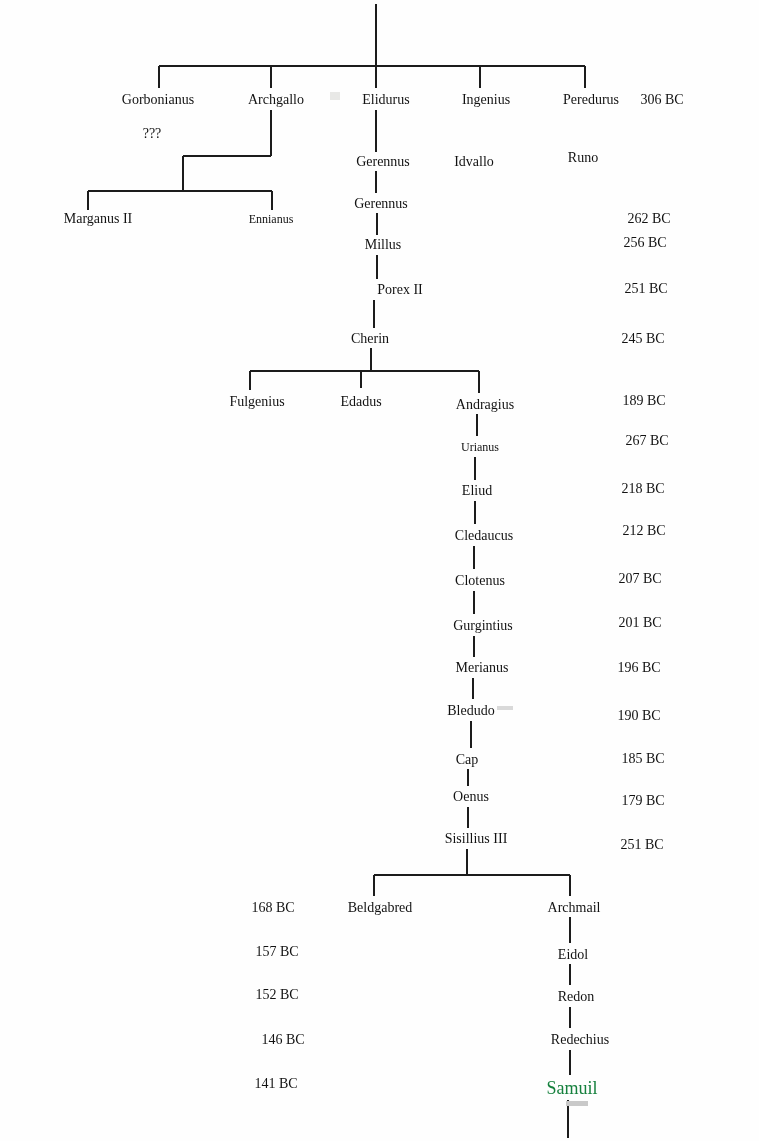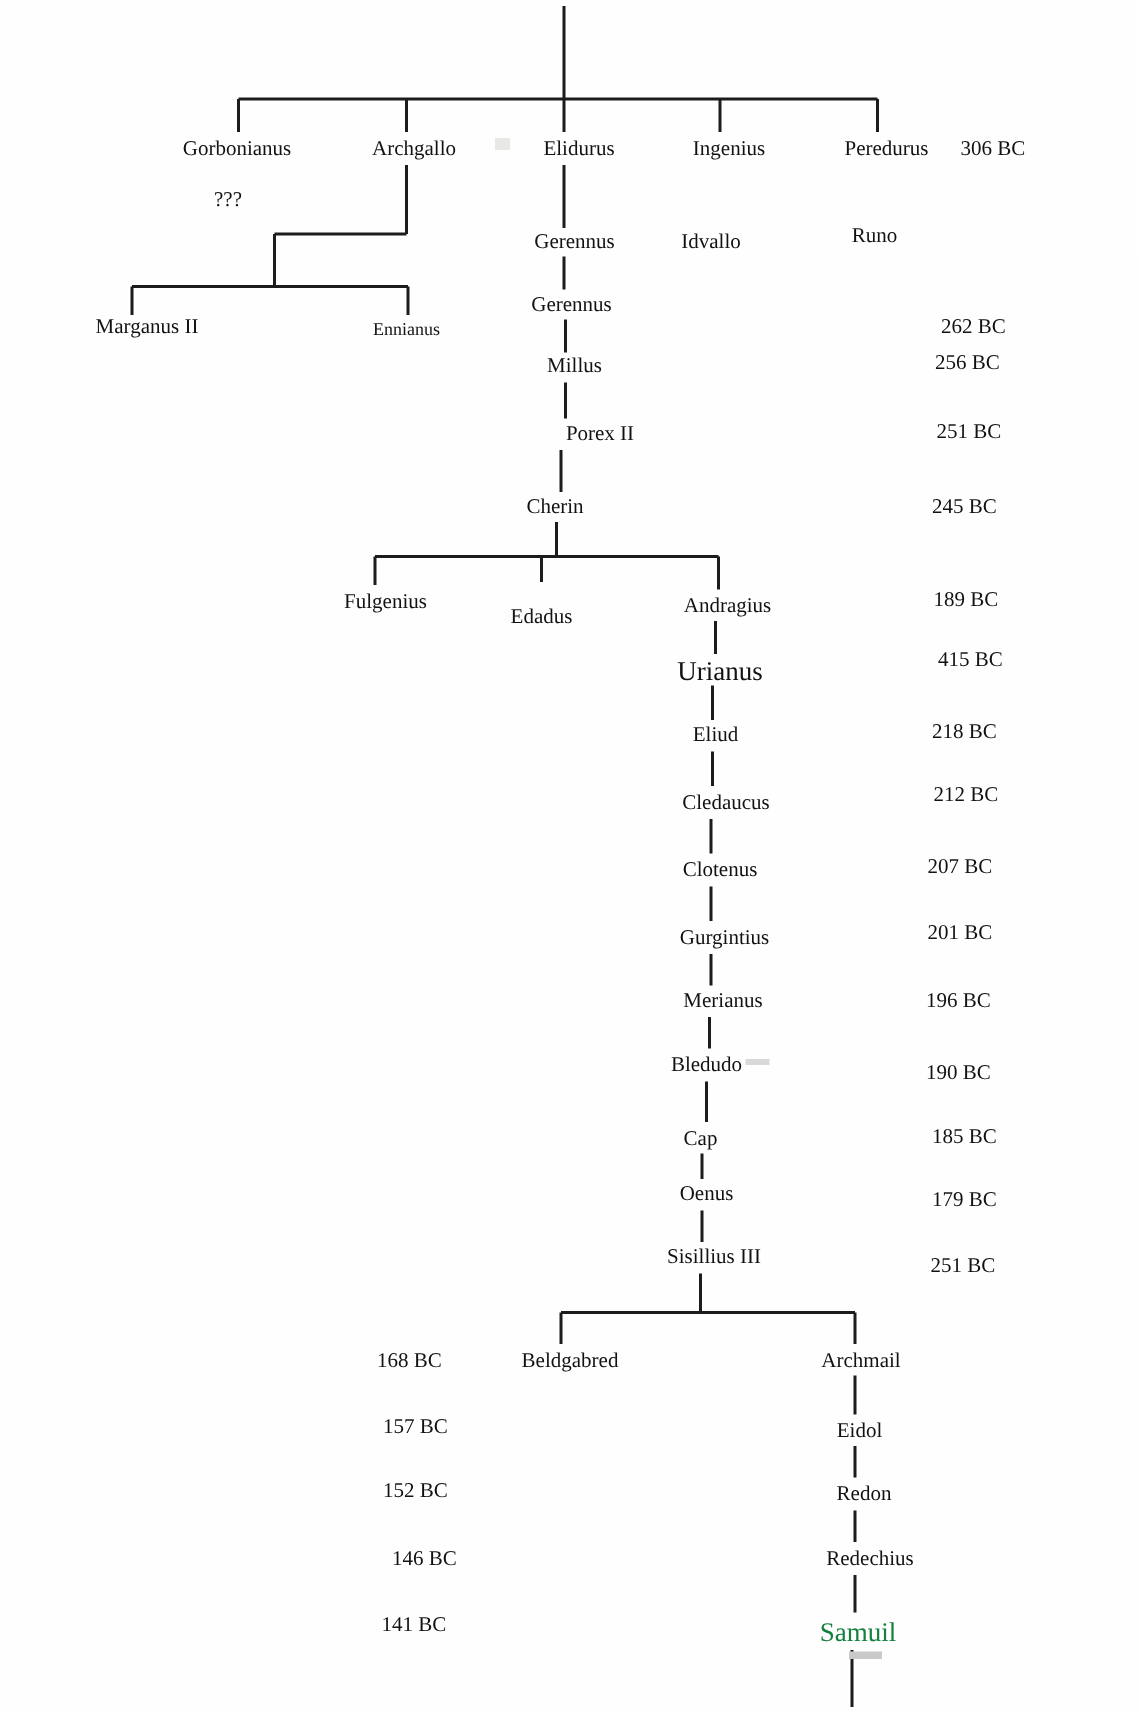--- a/index.html
+++ b/index.html
@@ -86,23 +86,23 @@
     <div class="tree-node" style="left: 98px; top: 219px; color: rgb(18, 18, 18); font-size: 14px;">Marganus II</div>
     <div class="tree-node" style="left: 271px; top: 219px; color: rgb(18, 18, 18); font-size: 12px;">Ennianus</div>
     <div class="tree-node" style="left: 383px; top: 162px; color: rgb(18, 18, 18); font-size: 14px;">Gerennus</div>
     <div class="tree-node" style="left: 474px; top: 162px; color: rgb(18, 18, 18); font-size: 14px;">Idvallo</div>
     <div class="tree-node" style="left: 583px; top: 158px; color: rgb(18, 18, 18); font-size: 14px;">Runo</div>
     <div class="tree-node" style="left: 381px; top: 204px; color: rgb(18, 18, 18); font-size: 14px;">Gerennus</div>
     <div class="tree-node" style="left: 383px; top: 245px; color: rgb(18, 18, 18); font-size: 14px;">Millus</div>
     <div class="tree-node" style="left: 400px; top: 290px; color: rgb(18, 18, 18); font-size: 14px;">Porex II</div>
     <div class="tree-node" style="left: 370px; top: 339px; color: rgb(18, 18, 18); font-size: 14px;">Cherin</div>
     <div class="tree-node" style="left: 257px; top: 402px; color: rgb(18, 18, 18); font-size: 14px;">Fulgenius</div>
-    <div class="tree-node" style="left: 361px; top: 412px; color: rgb(18, 18, 18); font-size: 14px;">Edadus</div>
+    <div class="tree-node" style="left: 361px; top: 402px; color: rgb(18, 18, 18); font-size: 14px;">Edadus</div>
     <div class="tree-node" style="left: 485px; top: 405px; color: rgb(18, 18, 18); font-size: 14px;">Andragius</div>
-    <div class="tree-node" style="left: 480px; top: 447px; color: rgb(18, 18, 18); font-size: 18px;">Urianus</div>
+    <div class="tree-node" style="left: 480px; top: 447px; color: rgb(18, 18, 18); font-size: 12px;">Urianus</div>
     <div class="tree-node" style="left: 477px; top: 491px; color: rgb(18, 18, 18); font-size: 14px;">Eliud</div>
     <div class="tree-node" style="left: 484px; top: 536px; color: rgb(18, 18, 18); font-size: 14px;">Cledaucus</div>
     <div class="tree-node" style="left: 480px; top: 581px; color: rgb(18, 18, 18); font-size: 14px;">Clotenus</div>
     <div class="tree-node" style="left: 483px; top: 626px; color: rgb(18, 18, 18); font-size: 14px;">Gurgintius</div>
     <div class="tree-node" style="left: 482px; top: 668px; color: rgb(18, 18, 18); font-size: 14px;">Merianus</div>
     <div class="tree-node" style="left: 471px; top: 711px; color: rgb(18, 18, 18); font-size: 14px;">Bledudo</div>
     <div class="tree-node" style="left: 467px; top: 760px; color: rgb(18, 18, 18); font-size: 14px;">Cap</div>
     <div class="tree-node" style="left: 471px; top: 797px; color: rgb(18, 18, 18); font-size: 14px;">Oenus</div>
     <div class="tree-node" style="left: 476px; top: 839px; color: rgb(18, 18, 18); font-size: 14px;">Sisillius III</div>
     <div class="tree-node" style="left: 380px; top: 908px; color: rgb(18, 18, 18); font-size: 14px;">Beldgabred</div>
@@ -110,21 +110,21 @@
     <div class="tree-node" style="left: 573px; top: 955px; color: rgb(18, 18, 18); font-size: 14px;">Eidol</div>
     <div class="tree-node" style="left: 576px; top: 997px; color: rgb(18, 18, 18); font-size: 14px;">Redon</div>
     <div class="tree-node" style="left: 580px; top: 1040px; color: rgb(18, 18, 18); font-size: 14px;">Redechius</div>
     <div class="tree-node" style="left: 572px; top: 1088px; color: #15803d; font-size: 18px;">Samuil</div>
     <div class="year-label" style="left: 662px; top: 100px; color: rgb(18, 18, 18); font-size: 14px;">306 BC</div>
     <div class="year-label" style="left: 649px; top: 203px; color: rgb(18, 18, 18); font-size: 14px; margin-top: 16px;">262 BC</div>
     <div class="year-label" style="left: 645px; top: 243px; color: rgb(18, 18, 18); font-size: 14px;">256 BC</div>
     <div class="year-label" style="left: 646px; top: 289px; color: rgb(18, 18, 18); font-size: 14px;">251 BC</div>
     <div class="year-label" style="left: 643px; top: 339px; color: rgb(18, 18, 18); font-size: 14px;">245 BC</div>
     <div class="year-label" style="left: 644px; top: 401px; color: rgb(18, 18, 18); font-size: 14px;">189 BC</div>
-    <div class="year-label" style="left: 647px; top: 441px; color: rgb(18, 18, 18); font-size: 14px;">415 BC</div>
+    <div class="year-label" style="left: 647px; top: 441px; color: rgb(18, 18, 18); font-size: 14px;">267 BC</div>
     <div class="year-label" style="left: 643px; top: 489px; color: rgb(18, 18, 18); font-size: 14px;">218 BC</div>
     <div class="year-label" style="left: 644px; top: 531px; color: rgb(18, 18, 18); font-size: 14px;">212 BC</div>
     <div class="year-label" style="left: 640px; top: 579px; color: rgb(18, 18, 18); font-size: 14px;">207 BC</div>
     <div class="year-label" style="left: 640px; top: 623px; color: rgb(18, 18, 18); font-size: 14px;">201 BC</div>
     <div class="year-label" style="left: 639px; top: 668px; color: rgb(18, 18, 18); font-size: 14px;">196 BC</div>
     <div class="year-label" style="left: 639px; top: 716px; color: rgb(18, 18, 18); font-size: 14px;">190 BC</div>
     <div class="year-label" style="left: 643px; top: 759px; color: rgb(18, 18, 18); font-size: 14px;">185 BC</div>
     <div class="year-label" style="left: 643px; top: 801px; color: rgb(18, 18, 18); font-size: 14px;">179 BC</div>
     <div class="year-label" style="left: 642px; top: 845px; color: rgb(18, 18, 18); font-size: 14px;">251 BC</div>
     <div class="year-label" style="left: 273px; top: 908px; color: rgb(18, 18, 18); font-size: 14px;">168 BC</div>

